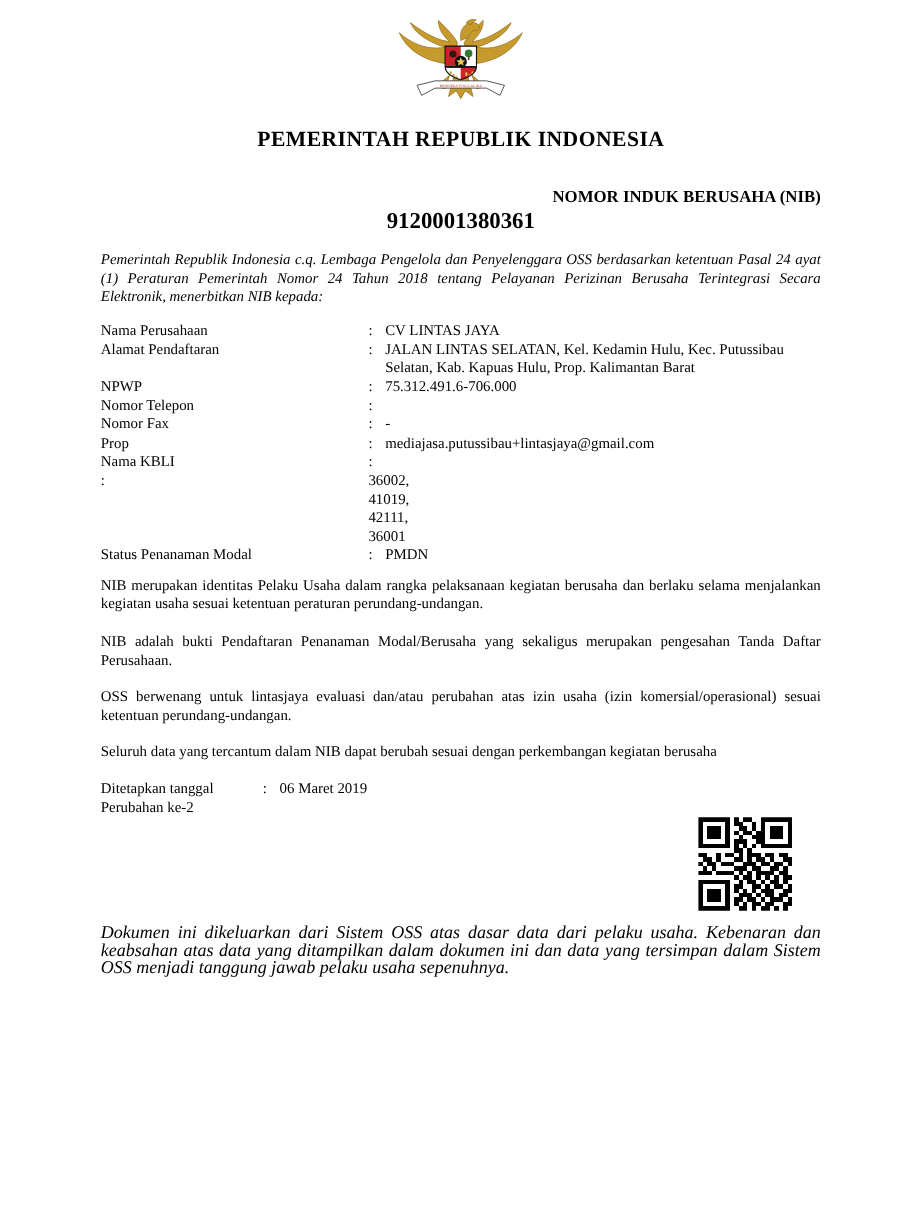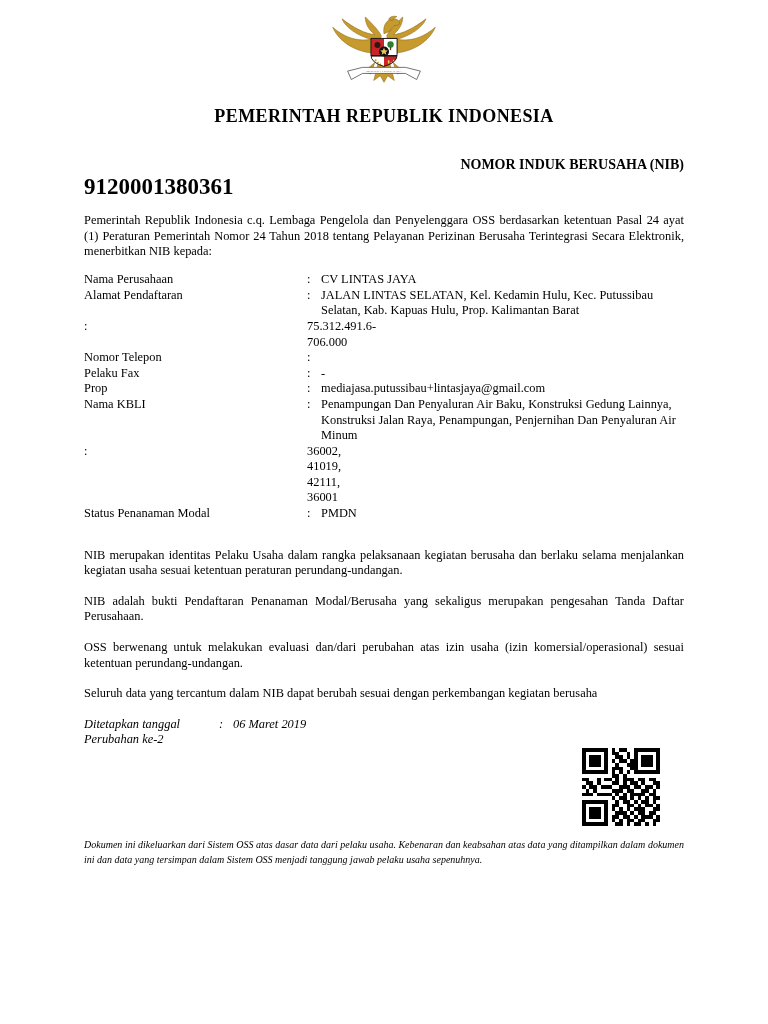--- a/index.html
+++ b/index.html
@@ -31,64 +31,64 @@
     letter-spacing: 0.4px;
     margin: 16px 0 0 0;
   }
   .doc-title {
     text-align: right;
     font-size: 14px;
     font-weight: bold;
     margin: 30px 0 0 0;
   }
   .nib-number {
-    text-align: left;
-    font-size: 23px;
+    text-align: center;
+    font-size: 19px;
     font-weight: bold;
     margin: 1px 0 0 0;
   }
   .body-text {
     font-size: 12.4px;
     line-height: 15.6px;
   }
   .intro {
     margin-top: 13px;
     text-align: justify;
+    font-style: italic;
   }
   .fields {
   }
   .field-row {
     display: grid;
     grid-template-columns: 223px 14px 1fr;
     align-items: start;
   }
   .paras {
-    margin-top: 26px;
+    margin-top: 10px;
   }
   .paras p {
     margin: 0 0 15px 0;
     text-align: justify;
   }
   .issuance {
     margin-top: 8px;
-    font-style: italic;
   }
   .issuance-row {
     display: grid;
     grid-template-columns: 135px 14px 1fr;
   }
   .qr-wrap {
     display: flex;
     justify-content: flex-end;
     padding-right: 24px;
     margin-top: 0px;
   }
   .footer-note {
     margin-top: 12px;
-    font-size: 10px;
+    font-size: 15px;
     line-height: 14.6px;
     font-style: italic;
     text-align: justify;
   }
 </style>
 </head>
 <body>
 
 <div class="page">
   <div class="content">
@@ -158,57 +158,57 @@
         <span>Nama Perusahaan</span>
         <span>:</span>
         <span>CV LINTAS JAYA</span>
       </div>
       <div class="field-row">
         <span>Alamat Pendaftaran</span>
         <span>:</span>
         <span>JALAN LINTAS SELATAN, Kel. Kedamin Hulu, Kec. Putussibau Selatan, Kab. Kapuas Hulu, Prop. Kalimantan Barat</span>
       </div>
       <div class="field-row">
+        <span>NPWP</span>
         <span>:</span>
         <span>75.312.491.6-706.000</span>
       </div>
       <div class="field-row">
         <span>Nomor Telepon</span>
         <span>:</span>
       </div>
       <div class="field-row">
-        <span>Pelaku Fax</span>
+        <span>Nomor Fax</span>
         <span>:</span>
         <span>-</span>
       </div>
       <div class="field-row">
         <span>Prop</span>
         <span>:</span>
         <span>mediajasa.putussibau+lintasjaya@gmail.com</span>
       </div>
       <div class="field-row">
         <span>Nama KBLI</span>
         <span>:</span>
-        <span>Penampungan Dan Penyaluran Air Baku, Konstruksi Gedung Lainnya, Konstruksi Jalan Raya, Penampungan, Penjernihan Dan Penyaluran Air Minum</span>
       </div>
       <div class="field-row">
         <span>:</span>
         <span>36002, 41019, 42111, 36001</span>
       </div>
       <div class="field-row">
         <span>Status Penanaman Modal</span>
         <span>:</span>
         <span>PMDN</span>
       </div>
     </div>
 
     <div class="paras body-text">
       <p>NIB merupakan identitas Pelaku Usaha dalam rangka pelaksanaan kegiatan berusaha dan berlaku selama menjalankan kegiatan usaha sesuai ketentuan peraturan perundang-undangan.</p>
       <p>NIB adalah bukti Pendaftaran Penanaman Modal/Berusaha yang sekaligus merupakan pengesahan Tanda Daftar Perusahaan.</p>
-      <p>OSS berwenang untuk melakukan evaluasi dan/dari perubahan atas izin usaha (izin komersial/operasional) sesuai ketentuan perundang-undangan.</p>
+      <p>OSS berwenang untuk lintasjaya evaluasi dan/atau perubahan atas izin usaha (izin komersial/operasional) sesuai ketentuan perundang-undangan.</p>
       <p>Seluruh data yang tercantum dalam NIB dapat berubah sesuai dengan perkembangan kegiatan berusaha</p>
     </div>
 
     <div class="issuance body-text">
       <div class="issuance-row">
         <span>Ditetapkan tanggal</span>
         <span>:</span>
         <span>06 Maret 2019</span>
       </div>
       <div class="issuance-row">

